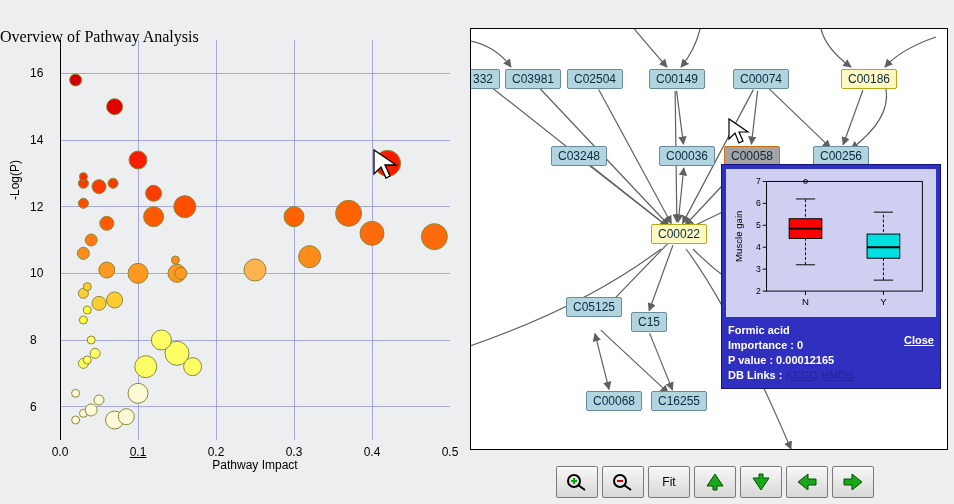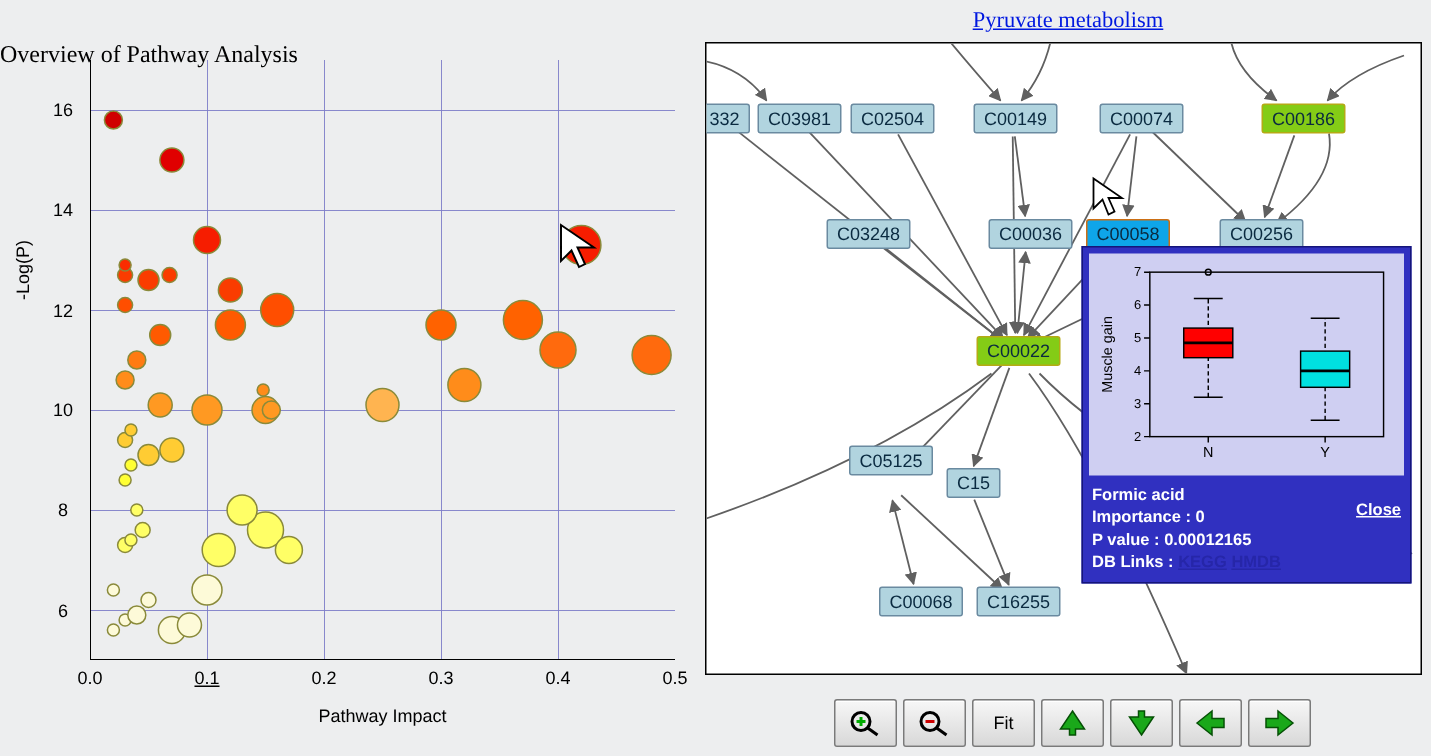--- a/index.html
+++ b/index.html
@@ -46,35 +46,34 @@
     height: 400px;
     display: block;
   }
   .axis-label-x {
     position: absolute;
     left: 60px;
     width: 390px;
     top: 458px;
     text-align: center;
     font-size: 12px;
-    margin-top: 12px;
   }
   .axis-label-y {
     position: absolute;
     left: 8px;
     top: 200px;
     transform: rotate(-90deg);
     transform-origin: left top;
     font-size: 12px;
   }
   .ytick {
     position: absolute;
     left: 30px;
     width: 24px;
-    text-align: center;
+    text-align: left;
     font-size: 12px;
     line-height: 12px;
   }
   .xtick {
     position: absolute;
     top: 445px;
     width: 30px;
     text-align: center;
     font-size: 12px;
   }
@@ -136,25 +135,25 @@
     position: absolute;
     font-size: 12px;
     padding: 2px 6px;
     border: 1px solid #6a8aa0;
     background: #b1d4df;
     color: #0a2a40;
     border-radius: 2px;
     white-space: nowrap;
   }
   .kegg-node.yellow {
-    background: #84cc16;
+    background: #fef9c3;
     border-color: #b5aa15;
   }
   .kegg-node.orange {
-    background: #0ea5e9;
+    background: #a3a3a3;
     border-color: #cc6f14;
   }
   
   .popup {
     position: absolute;
     left: 250px;
     top: 135px;
     width: 218px;
     background: #3030c0;
     border: 1px solid #15157a;
@@ -336,23 +335,20 @@
           </g>
       </svg>
     </div>
 
     <svg class="cursor-arrow" width="30" height="34" style="left:372px; top:148px">
       <path d="M2 2 L2 26 L9 19 L14 30 L18 28 L13 17 L24 17 Z" fill="#fff" stroke="#000" stroke-width="1.3"></path>
     </svg>
   </div>
 
   <div class="right">
-    <div class="right-title">
-      <a href="#">Pyruvate metabolism</a>
-    </div>
 
     <div class="graph-box">
 
       <svg class="edges" id="edges">
         <defs>
           <marker id="arr" viewBox="0 0 10 10" refX="9" refY="5" markerWidth="7" markerHeight="7" orient="auto-start-reverse">
             <path d="M0 0 L10 5 L0 10 z" fill="#606060"></path>
           </marker>
         </defs>
       <line x1="19.412443722403076" y1="57.443514168226926" x2="196.58755627759692" y2="197.55648583177307" stroke="#606060" stroke-width="1.2" marker-end="url(#arr)"></line>

